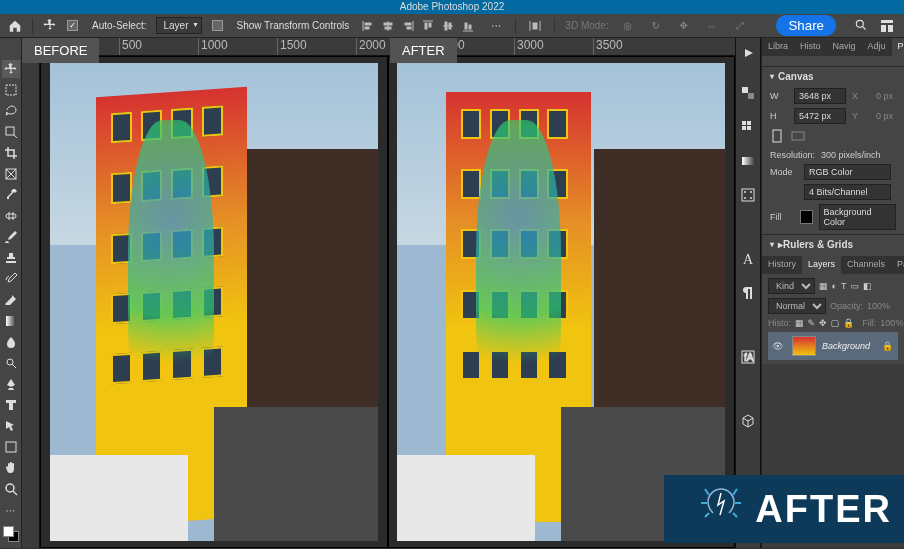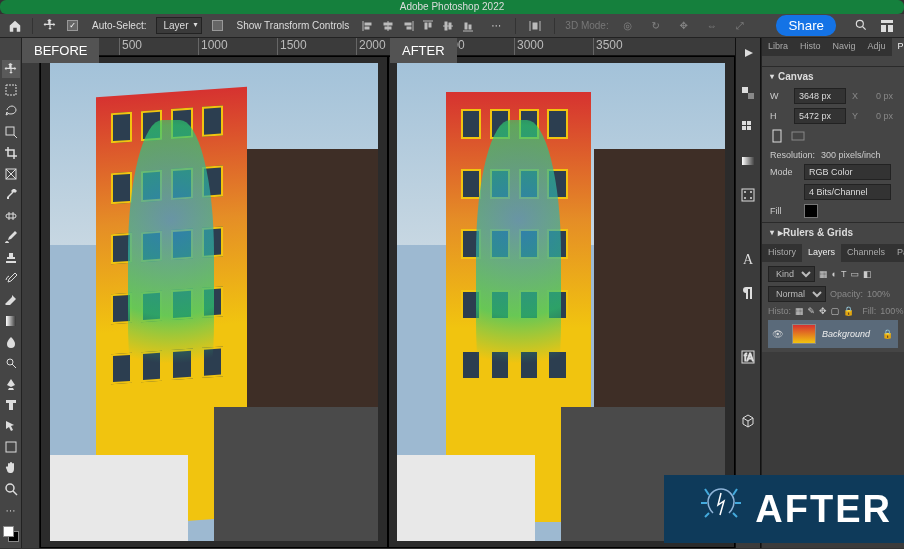--- a/index.html
+++ b/index.html
@@ -8,26 +8,25 @@
   background: #323232;
   color: #cccccc;
   width: 904px;
   height: 549px;
   overflow: hidden;
   position: relative;
   font-size: 10px;
 }
 .titlebar {
   height: 14px;
-  background: #15803d;
+  background: #0369a1;
   color: #dddddd;
   text-align: center;
   font-size: 10px;
   line-height: 14px;
-  border-radius: 6px;
 }
 .optionsbar {
   height: 24px;
   background: #454545;
   border-bottom: 1px solid #222;
   display: flex;
   align-items: center;
   padding: 0 8px;
   gap: 10px;
   font-size: 10px;
@@ -584,20 +583,21 @@
       <span style="width:28px">Mode</span>
       <div class="select-small">RGB Color</div>
     </div>
     <div class="prop-row">
       <span style="width:28px"></span>
       <div class="select-small">4 Bits/Channel</div>
     </div>
     <div class="prop-row">
       <span style="width:28px">Fill</span>
       <span style="width:14px;height:14px;background:#000;border:1px solid #777"></span>
+      <div class="select-small" style="width:88px">Background Color</div>
     </div>
     <div class="divider-line"></div>
     <div class="panel-section-title" style="margin-bottom:0">
       <span style="margin-right:0">▸ </span>
         <span>Rulers &amp; Grids</span>
     </div>
   </div>
 
   <div class="layers-panel">
     <div class="panel-tabs">

